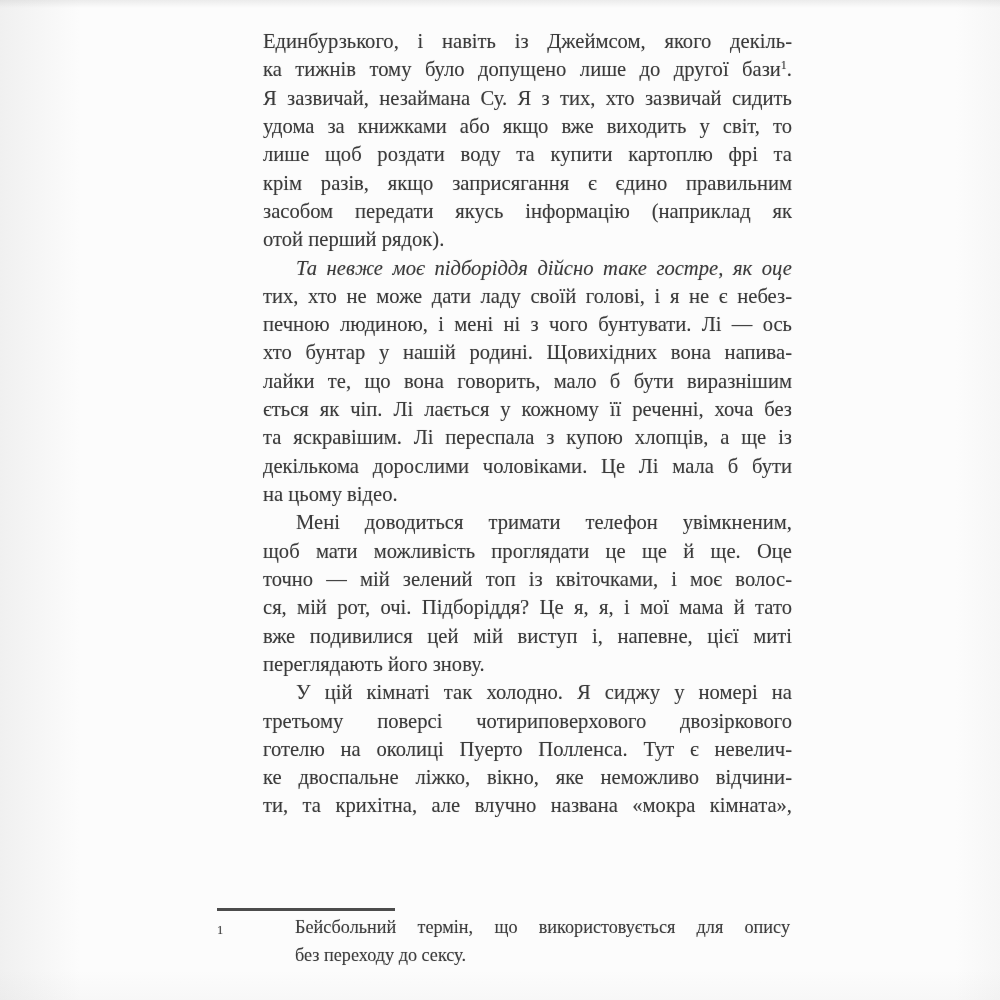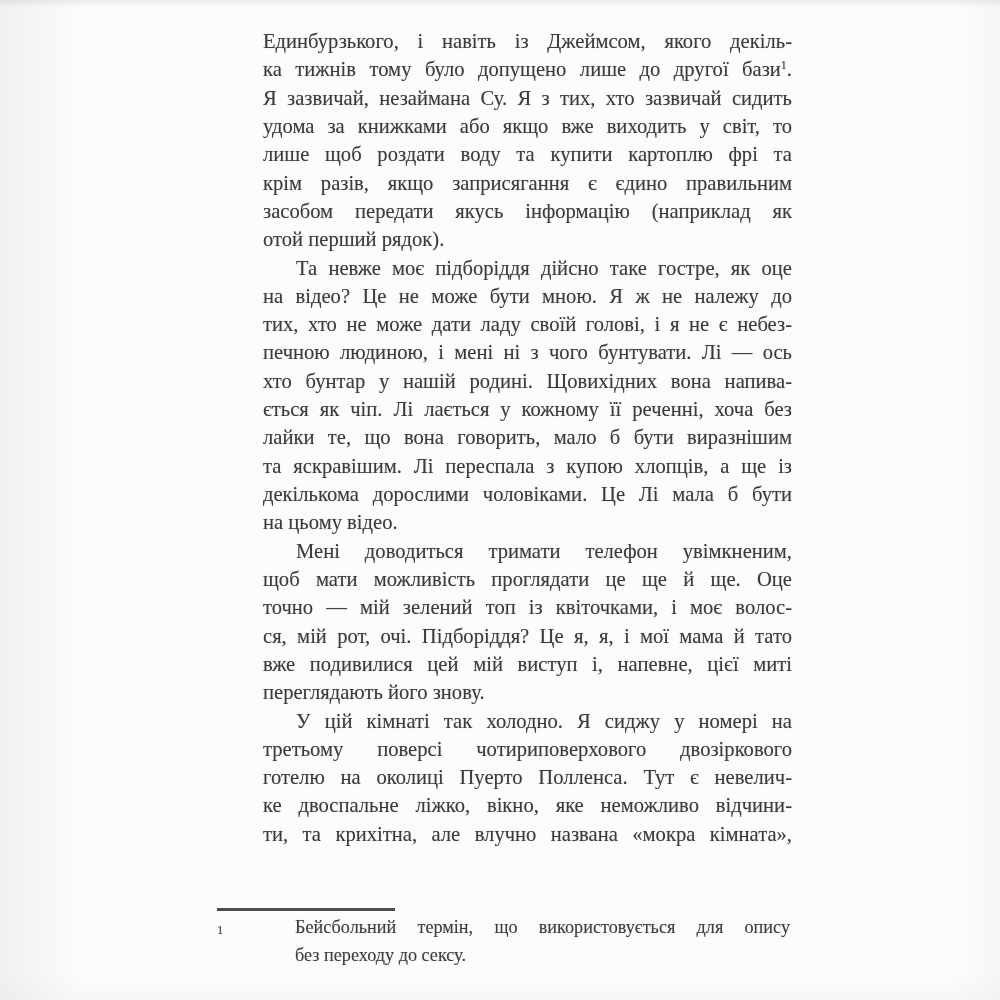--- a/index.html
+++ b/index.html
@@ -27,21 +27,21 @@
     line-height: 28.32px;
     text-shadow: 0 0 1px rgba(70,70,70,0.38);
   }
   .ln {
     text-align: justify;
     text-align-last: justify;
     margin-left: 48px;
   }
   .ln.end { text-align-last: left; }
   .ln.in { text-indent: 33px; }
-  .it { }
+  .it { font-style: italic; }
   sup.ref {
     font-size: 12px;
     line-height: 0;
     vertical-align: 7px;
   }
   .fn-rule {
     position: absolute;
     left: 217px; top: 908px;
     width: 178px; height: 2.5px;
     background: #4c4c4c;
@@ -75,26 +75,25 @@
       <div class="ln">Я зазвичай, незаймана Су. Я з тих, хто зазвичай сидить</div>
       <div class="ln">удома за книжками або якщо вже виходить у світ, то</div>
       <div class="ln">лише щоб роздати воду та купити картоплю фрі та</div>
       <div class="ln">крім разів, якщо заприсягання є єдино правильним</div>
       <div class="ln">засобом передати якусь інформацію (наприклад як</div>
       <div class="ln end">отой перший рядок).</div>
     </div>
 
     <div>
       <div class="ln in it">Та невже моє підборіддя дійсно таке гостре, як оце</div>
-      <div class="ln"><span class="it">на відео?</span><span> Це не може бути мною. Я ж не належу до</span></div>
       <div class="ln">тих, хто не може дати ладу своїй голові, і я не є небез-</div>
       <div class="ln">печною людиною, і мені ні з чого бунтувати. Лі — ось</div>
       <div class="ln">хто бунтар у нашій родині. Щовихідних вона напива-</div>
+      <div class="ln">лайки те, що вона говорить, мало б бути виразнішим</div>
       <div class="ln">ється як чіп. Лі лається у кожному її реченні, хоча без</div>
-      <div class="ln">лайки те, що вона говорить, мало б бути виразнішим</div>
       <div class="ln">та яскравішим. Лі переспала з купою хлопців, а ще із</div>
       <div class="ln">декількома дорослими чоловіками. Це Лі мала б бути</div>
       <div class="ln end">на цьому відео.</div>
     </div>
 
     <div>
       <div class="ln in">Мені доводиться тримати телефон увімкненим,</div>
       <div class="ln">щоб мати можливість проглядати це ще й ще. Оце</div>
       <div class="ln">точно — мій зелений топ із квіточками, і моє волос-</div>
       <div class="ln">ся, мій рот, очі. Підборіддя? Це я, я, і мої мама й тато</div>

